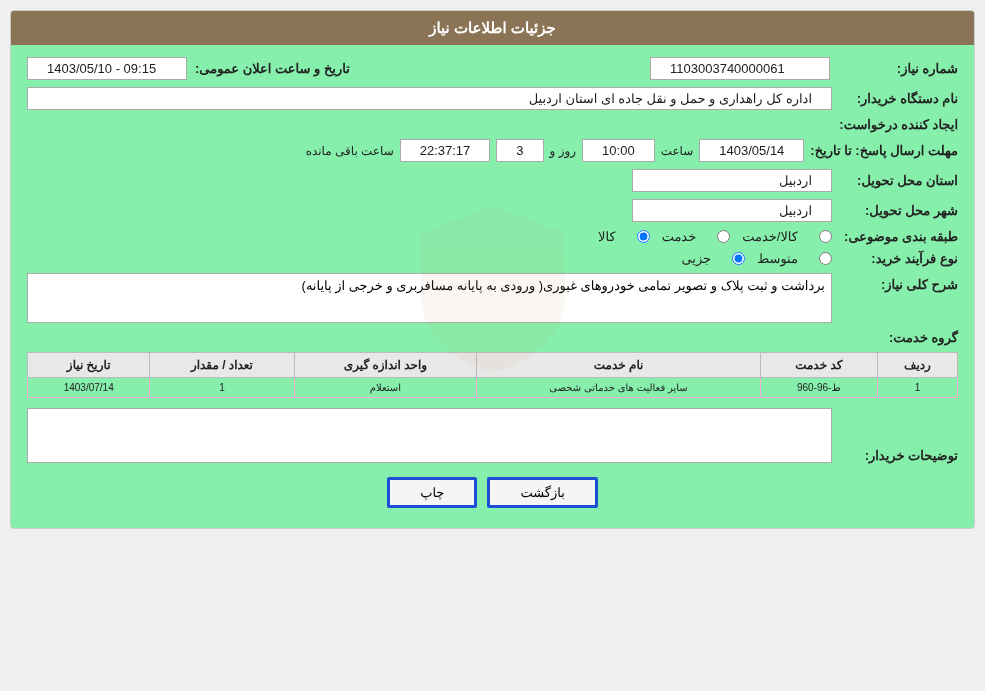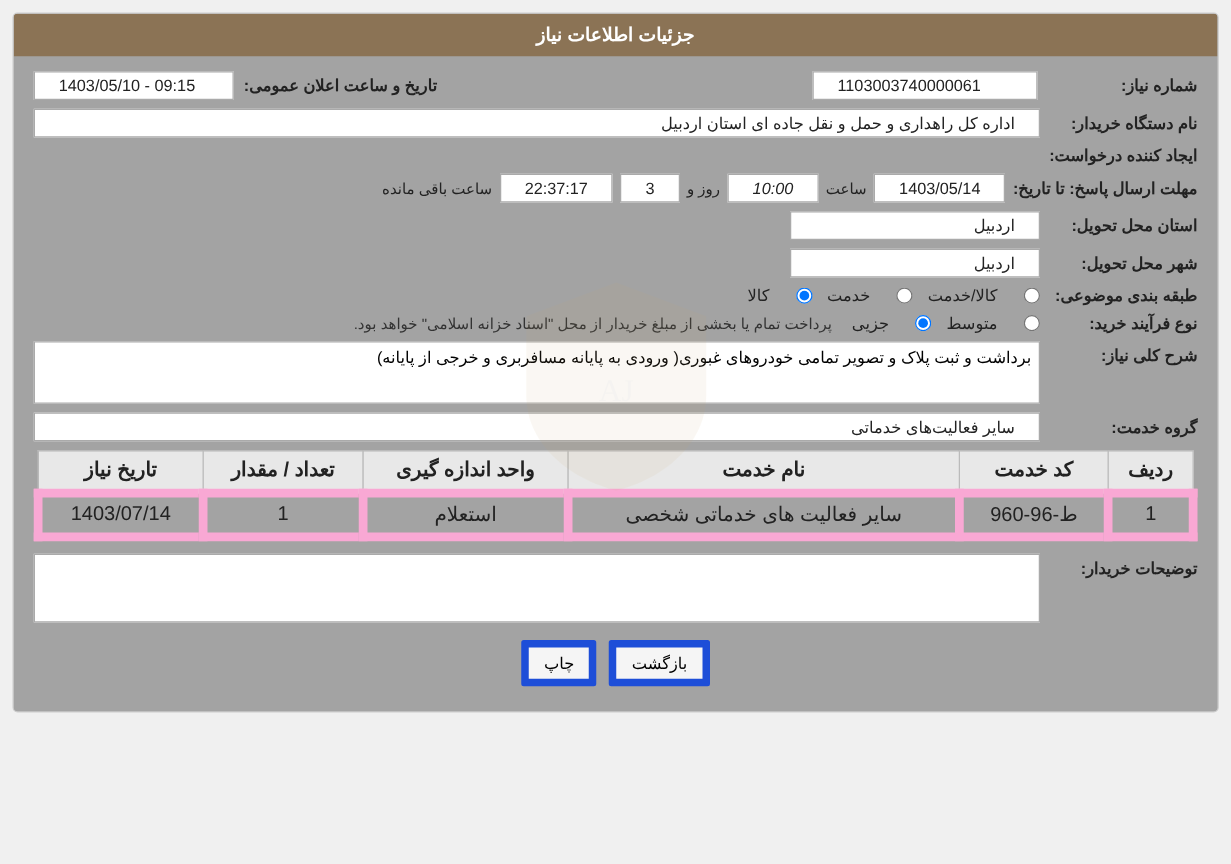--- a/index.html
+++ b/index.html
@@ -11,21 +11,21 @@
       color: #222;
     }
     .page-wrapper {
       max-width: 985px;
       margin: 0 auto;
       background: #f0f0f0;
       min-height: 691px;
       padding: 10px;
     }
     .card {
-      background: #a3a3a3;
+      background: #86efac;
       border: 1px solid #ccc;
       border-radius: 4px;
       overflow: hidden;
     }
     .card-header {
       background: #8B7355;
       color: #fff;
       text-align: center;
       padding: 8px 16px;
       font-size: 15px;
@@ -115,39 +115,39 @@
     .service-table {
       width: 100%;
       border-collapse: collapse;
       margin-top: 6px;
     }
     .service-table th {
       background: #e8e8e8;
       border: 1px solid #bbb;
       padding: 5px 8px;
       text-align: center;
-      font-size: 16px;
+      font-size: 12px;
       font-weight: bold;
     }
     .service-table td {
-      border: 7px solid #f9a8d4;
+      border: 1px solid #f9a8d4;
       padding: 4px 8px;
       text-align: center;
-      font-size: 16px;
+      font-size: 10px;
     }
     .buttons-row {
       display: flex;
       justify-content: center;
       gap: 10px;
       margin-top: 14px;
       padding-bottom: 8px;
     }
     .btn {
-      padding: 5px 12px;
-      border: 6px solid #1d4ed8;
+      padding: 5px 30px;
+      border: 3px solid #1d4ed8;
       background: #f5f5f5;
       cursor: pointer;
       font-family: inherit;
       font-size: 13px;
       border-radius: 2px;
     }
     .btn-print {
       background: #f5f5f5;
     }
     .btn-back {
@@ -204,21 +204,21 @@
 
       <div class="form-row">
         <span class="form-label">ایجاد کننده درخواست:</span>
       </div>
 
       <div class="form-row">
         <span class="form-label">مهلت ارسال پاسخ: تا تاریخ:</span>
         <div class="date-time-row" style="flex:1;">
           <span class="input-box ltr-text" style="min-width:100px;">1403/05/14</span>
           <span class="small-label">ساعت</span>
-          <span class="input-box ltr-text" style="min-width:60px;font-style:italic;">10:00</span>
+          <span class="input-box ltr-text" style="min-width:60px;">10:00</span>
           <span class="small-label">روز و</span>
           <span class="input-box" style="min-width:28px;text-align:center;">3</span>
           <span class="input-box ltr-text" style="min-width:72px;">22:37:17</span>
           <span class="small-label">ساعت باقی مانده</span>
         </div>
       </div>
 
       <div class="form-row">
         <span class="form-label">استان محل تحویل:</span>
         <span class="input-box" style="min-width:200px;">اردبیل</span>
@@ -252,32 +252,30 @@
         <div class="radio-group">
           <div class="radio-item">
             <input type="radio" name="ptype" style="">
             <span>متوسط</span>
           </div>
           <div class="radio-item">
             <input type="radio" name="ptype" checked="" style="">
             <span>جزیی</span>
           </div>
         </div>
-        <span class="note-text" style="margin-right:10px;">پرداخت تمام یا بخشی از مبلغ خریدار از محل "اسناد خزانه اسلامی" خواهد بود.</span>
       </div>
 
       <div class="form-row" style="align-items: flex-start;">
         <span class="form-label" style="padding-top:4px;">شرح کلی نیاز:</span>
         <textarea class="textarea-box" rows="2" style="">برداشت و ثبت پلاک و تصویر تمامی خودروهای غبوری( ورودی به پایانه مسافربری و خرجی از پایانه)</textarea>
       </div>
 
 
       <div class="group-row">
         <span class="form-label">گروه خدمت:</span>
-        <span class="input-box" style="flex:1;">سایر فعالیت‌های خدماتی</span>
       </div>
 
       <table class="service-table">
         <thead>
           <tr>
             <th>ردیف</th>
             <th>کد خدمت</th>
             <th>نام خدمت</th>
             <th>واحد اندازه گیری</th>
             <th>تعداد / مقدار</th>
@@ -289,21 +287,21 @@
             <td>1</td>
             <td>ط-96-960</td>
             <td>سایر فعالیت های خدماتی شخصی</td>
             <td>استعلام</td>
             <td>1</td>
             <td>1403/07/14</td>
           </tr>
         </tbody>
       </table>
 
-      <div class="form-row" style="align-items: flex-start; margin-top:10px;">
+      <div class="form-row" style="align-items: flex-end; margin-top:10px;">
         <span class="form-label" style="padding-top:4px;">توضیحات خریدار:</span>
         <textarea class="textarea-box" rows="3" style=""></textarea>
       </div>
 
       <div class="buttons-row">
         <button class="btn btn-back">بازگشت</button>
         <button class="btn btn-print">چاپ</button>
       </div>
     </div>
   </div>

